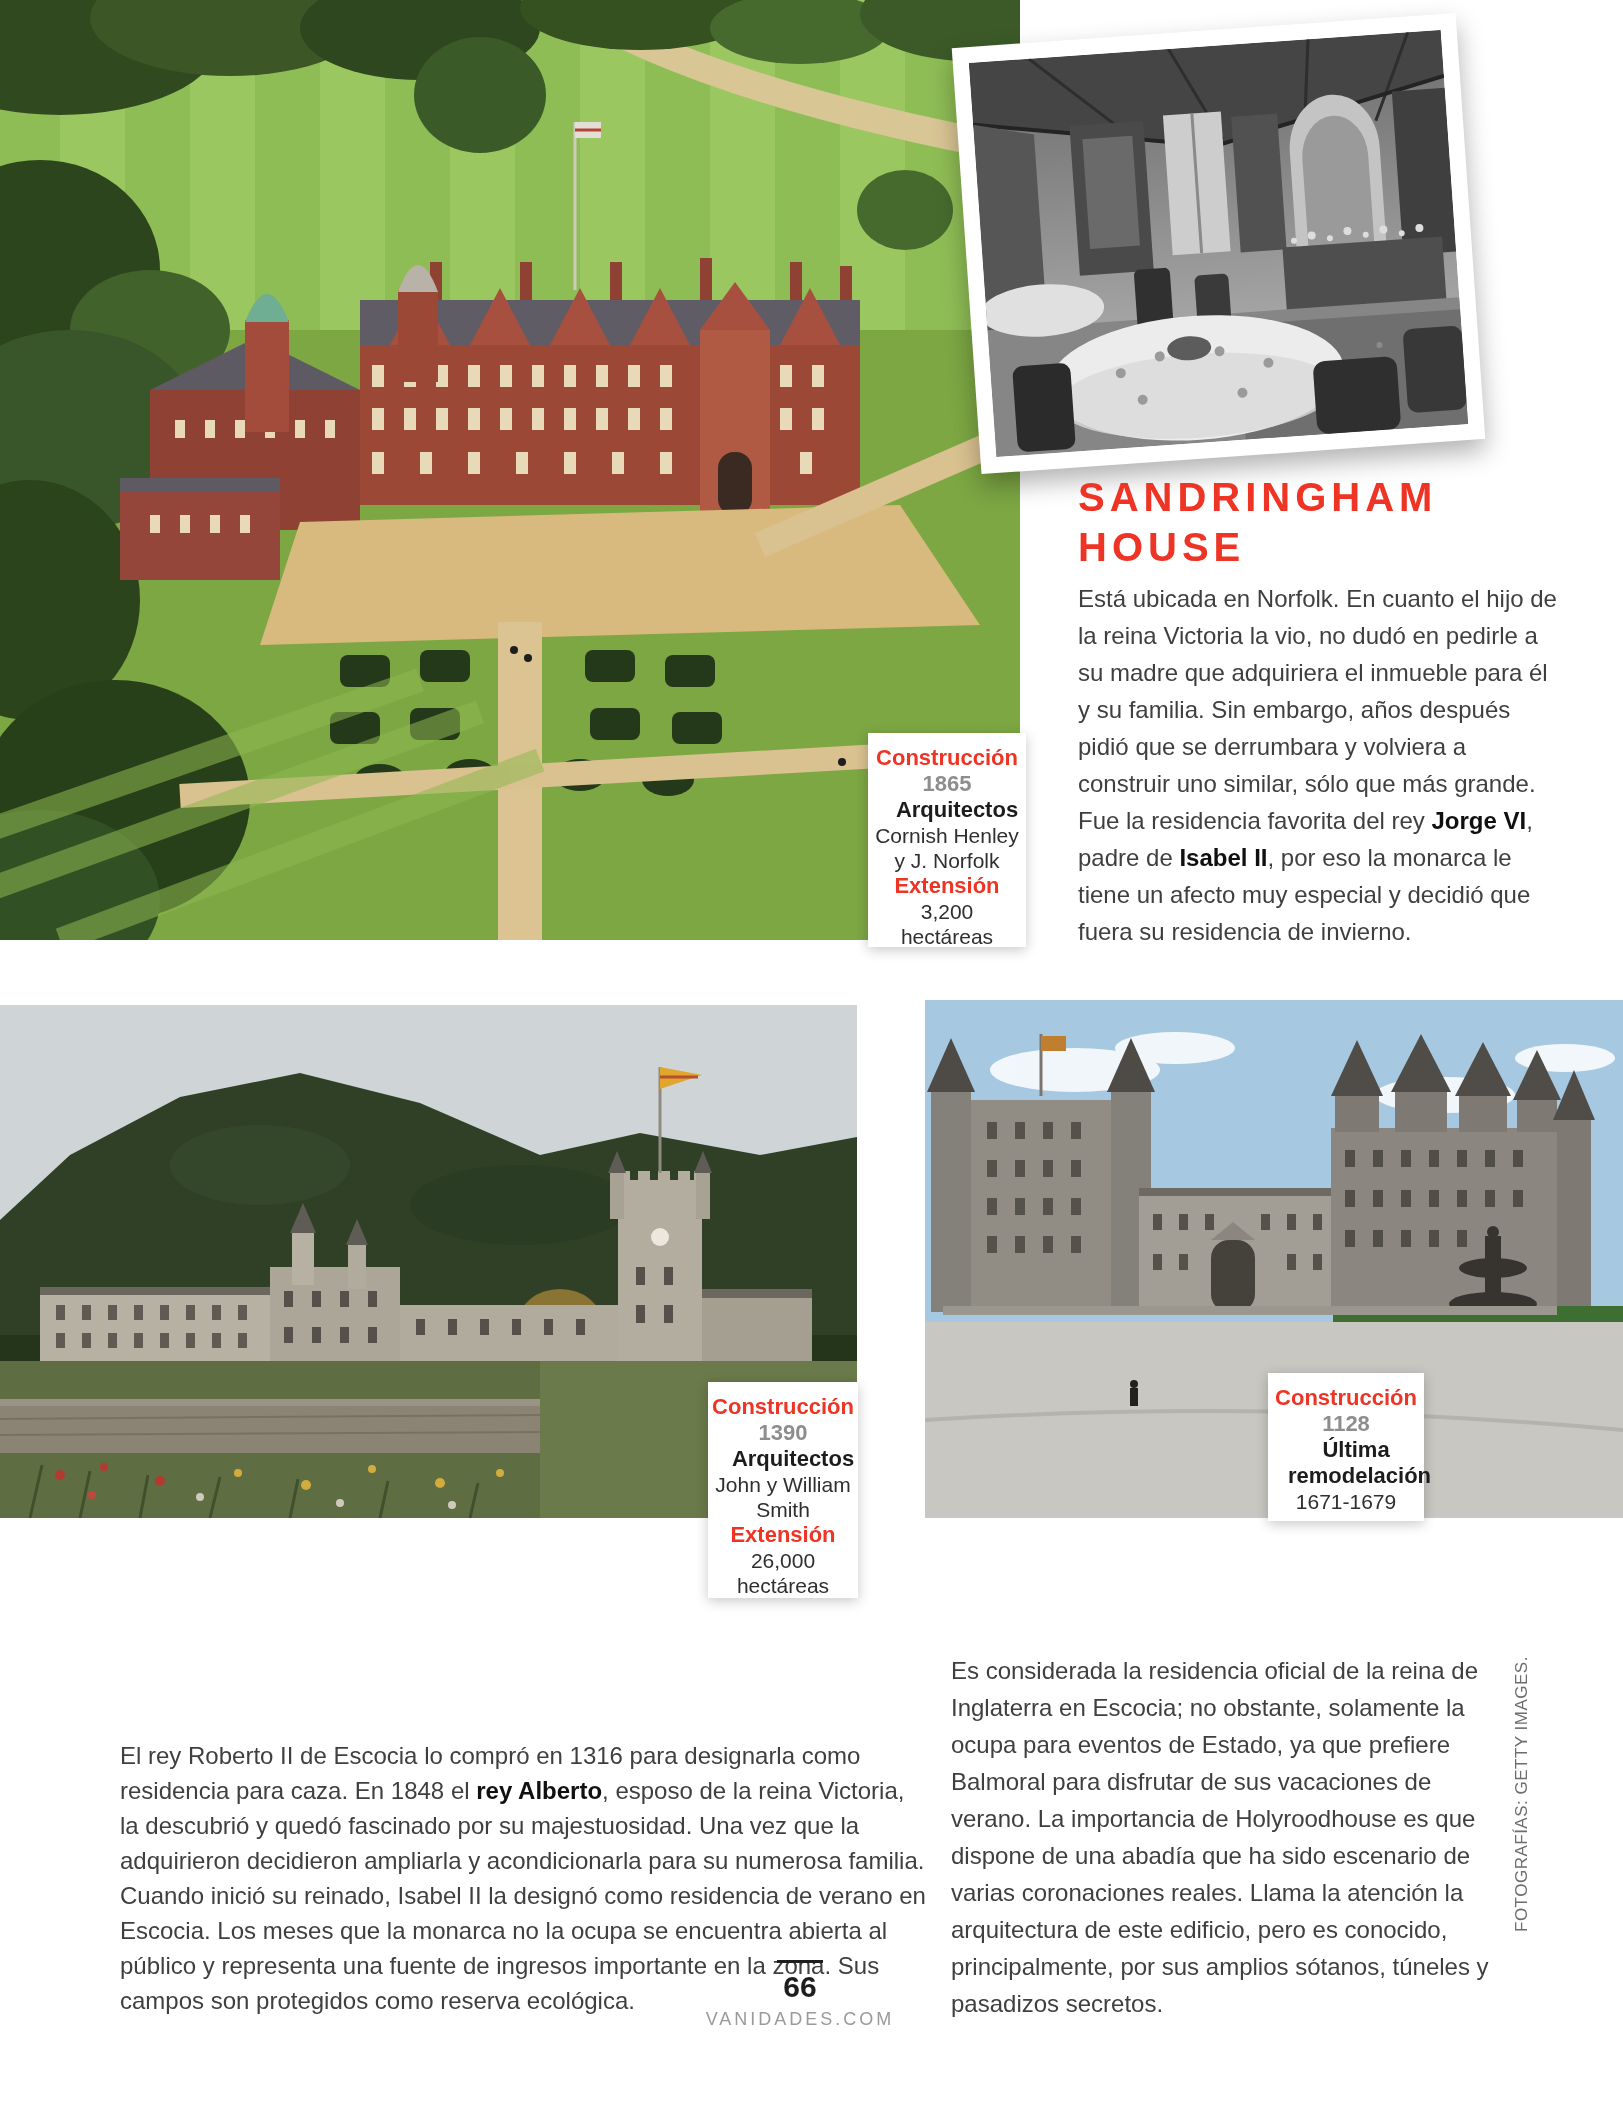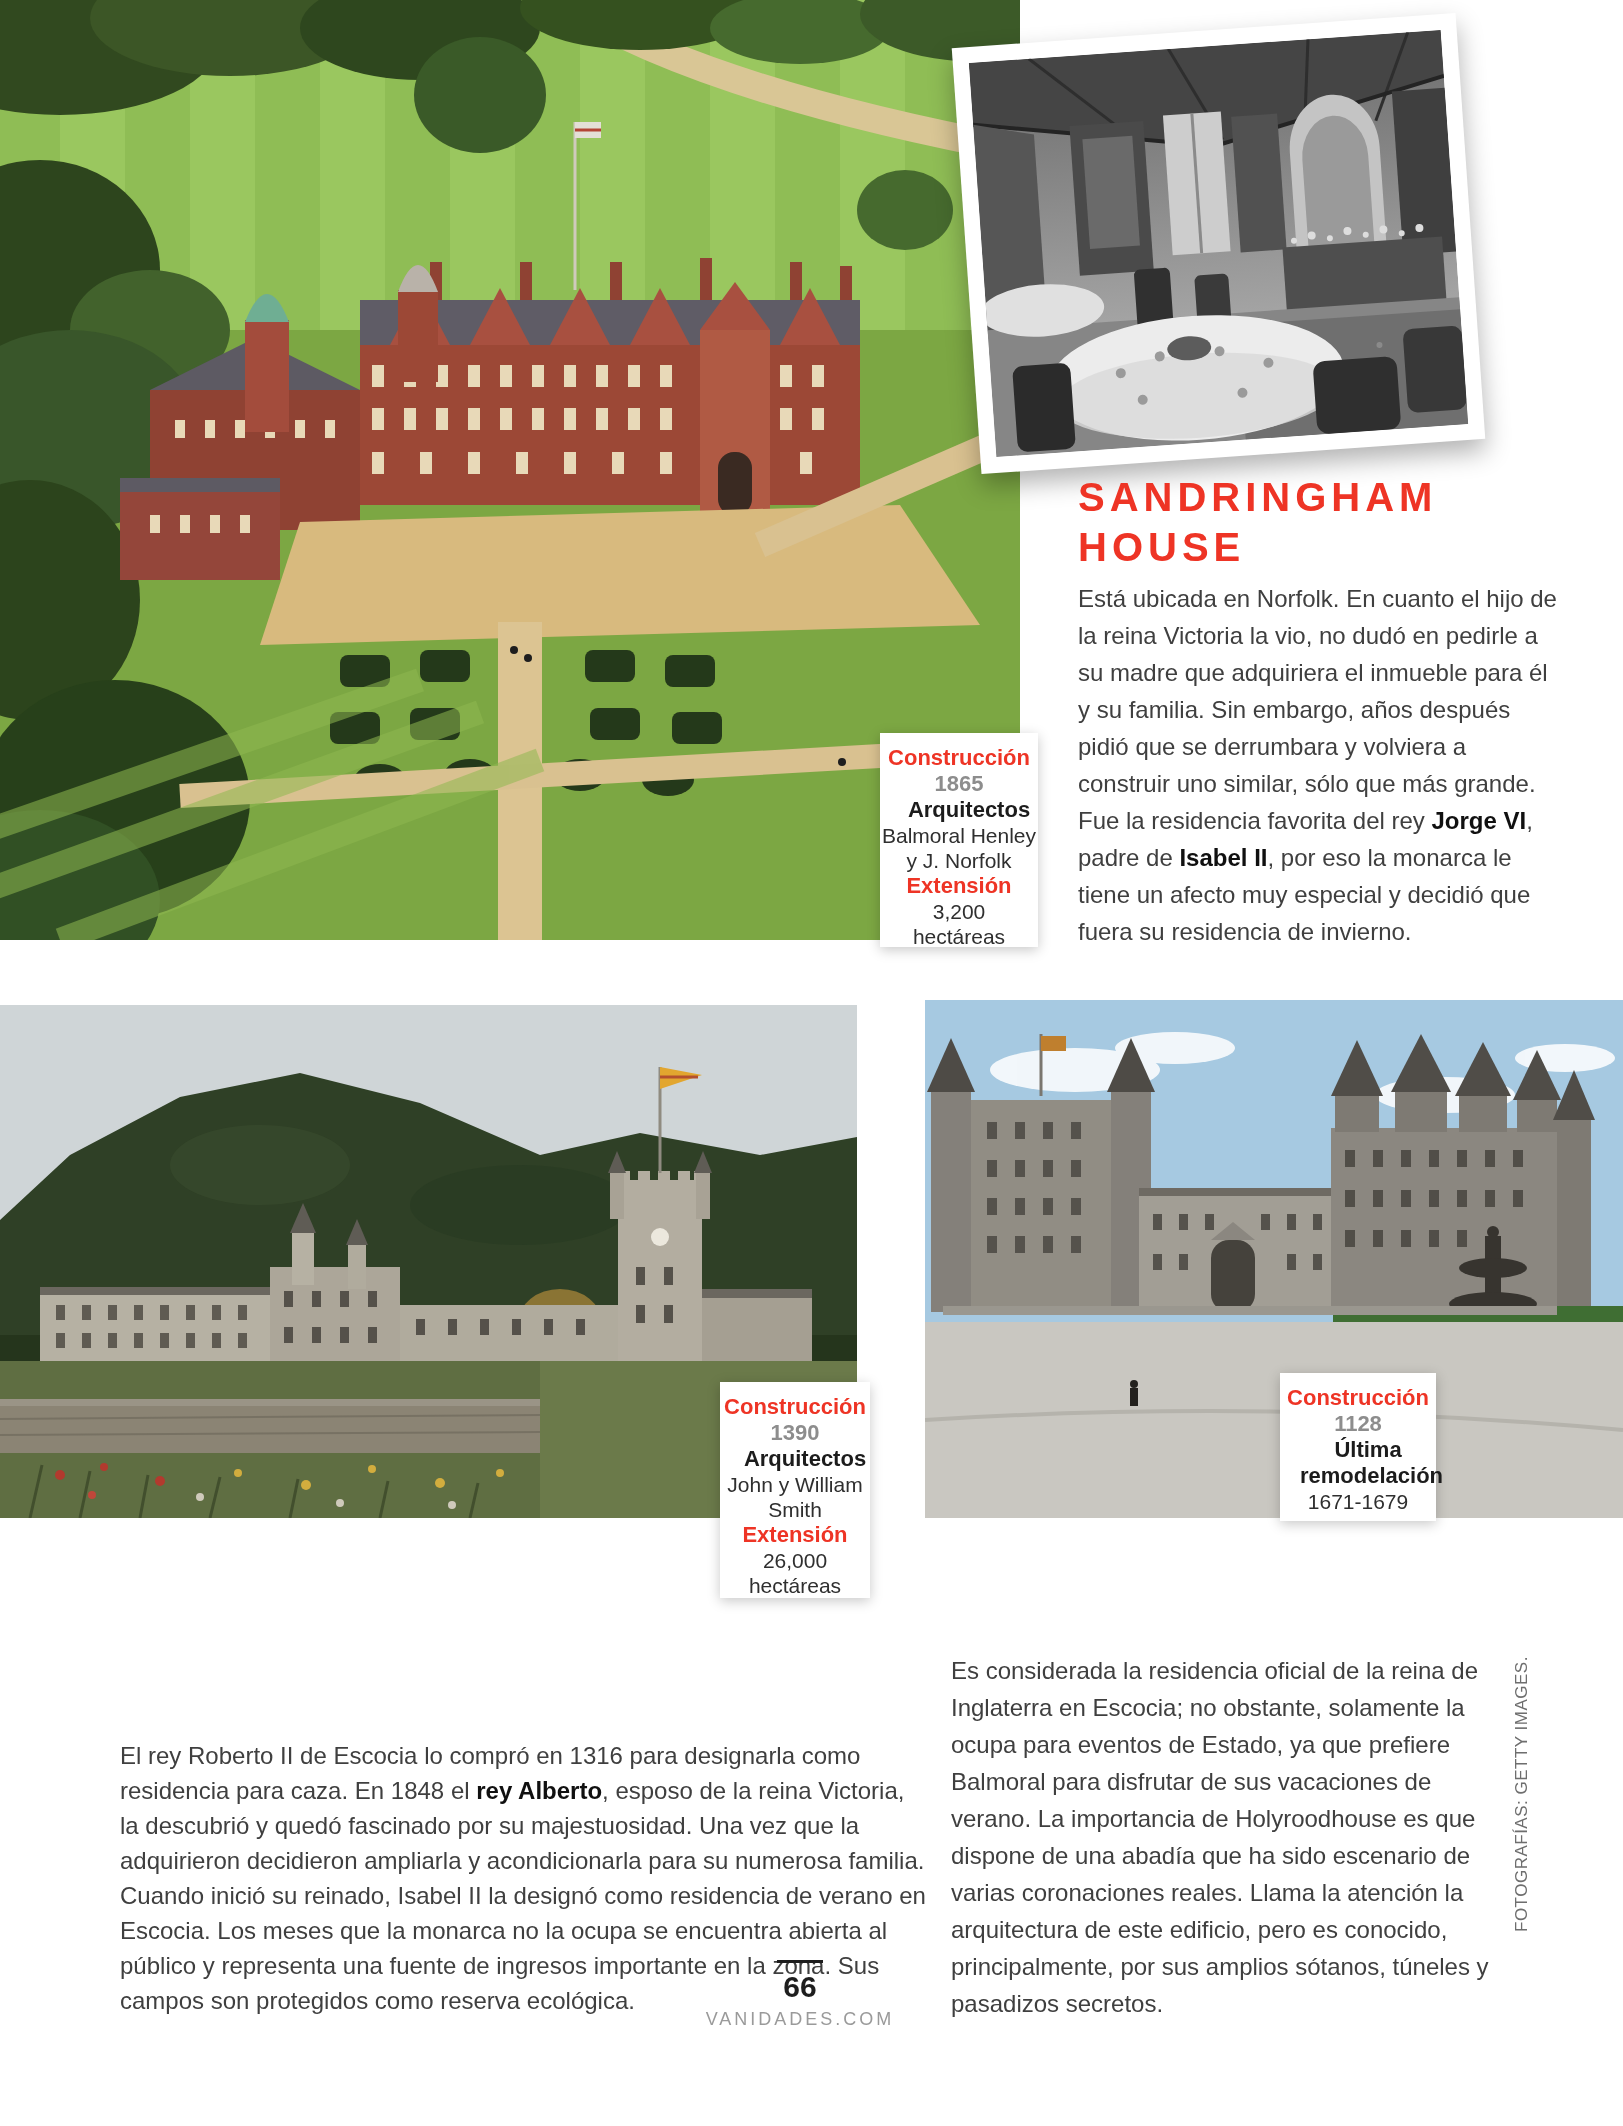--- a/index.html
+++ b/index.html
@@ -11,21 +11,21 @@
   #photo-aerial{left:0;top:0;width:1020px;height:940px;}
   #photo-balmoral{left:0;top:1005px;width:857px;height:513px;}
   #photo-holyrood{left:925px;top:1000px;width:698px;height:518px;}
   .photo svg{display:block;width:100%;height:100%;}
 
   #polaroid{position:absolute;left:966px;top:30px;background:#fff;padding:16px;
             box-shadow:0 12px 26px rgba(0,0,0,.30);transform:rotate(-4deg);}
   #polaroid svg{display:block;width:473px;height:395px;}
 
   .fact-box{position:absolute;background:#fff;box-shadow:0 3px 12px rgba(0,0,0,.22);
-            text-align:center;box-sizing:border-box;padding-top:12px;margin-left:12px;}
+            text-align:center;box-sizing:border-box;padding-top:12px;}
   #box-sandringham{left:868px;top:733px;width:158px;height:214px;}
   #box-balmoral{left:708px;top:1382px;width:150px;height:216px;}
   #box-holyrood{left:1268px;top:1373px;width:156px;height:148px;}
   .fact-line{font-size:21px;line-height:25px;color:#2f2f2f;}
   .fact-label-red{color:var(--accent);font-weight:bold;font-size:22px;line-height:26px;}
   .fact-year{color:#8d8d8d;font-weight:bold;font-size:22px;line-height:26px;}
   .fact-label-dark{color:#1c1c1c;font-weight:bold;font-size:22px;line-height:26px;padding-left:20px;}
 
   .article-title{position:absolute;color:var(--accent);font-weight:bold;font-size:40px;
                  line-height:50px;letter-spacing:5px;}
@@ -262,21 +262,21 @@
   <div class="article-title" id="title-sandringham">
     <div>SANDRINGHAM</div>
     <div>HOUSE</div>
   </div>
   <div class="body-text" id="body-sandringham"><span>Está ubicada en Norfolk. En cuanto el hijo de la reina Victoria la vio, no dudó en pedirle a su madre que adquiriera el inmueble para él y su familia. Sin embargo, años después pidió que se derrumbara y volviera a construir uno similar, sólo que más grande. Fue la residencia favorita del rey </span><b>Jorge VI</b><span>, padre de </span><b>Isabel II</b><span>, por eso la monarca le tiene un afecto muy especial y decidió que fuera su residencia de invierno.</span></div>
 
   <div class="fact-box" id="box-sandringham">
     <div class="fact-label-red">Construcción</div>
     <div class="fact-year">1865</div>
     <div class="fact-label-dark">Arquitectos</div>
-    <div class="fact-line">Balmoral Henley</div>
+    <div class="fact-line">Cornish Henley</div>
     <div class="fact-line">y J. Norfolk</div>
     <div class="fact-label-red">Extensión</div>
     <div class="fact-line">3,200</div>
     <div class="fact-line">hectáreas</div>
   </div>
 
   <div class="photo" id="photo-balmoral">
     <svg viewBox="0 0 857 513" preserveAspectRatio="none">
       <rect width="857" height="513" fill="#cfd5d7"></rect>
       <path d="M0,215 L70,150 L180,92 L300,68 L420,98 L540,150 L640,128 L760,150 L857,132 L857,360 L0,360 Z" fill="#2f4026"></path>

